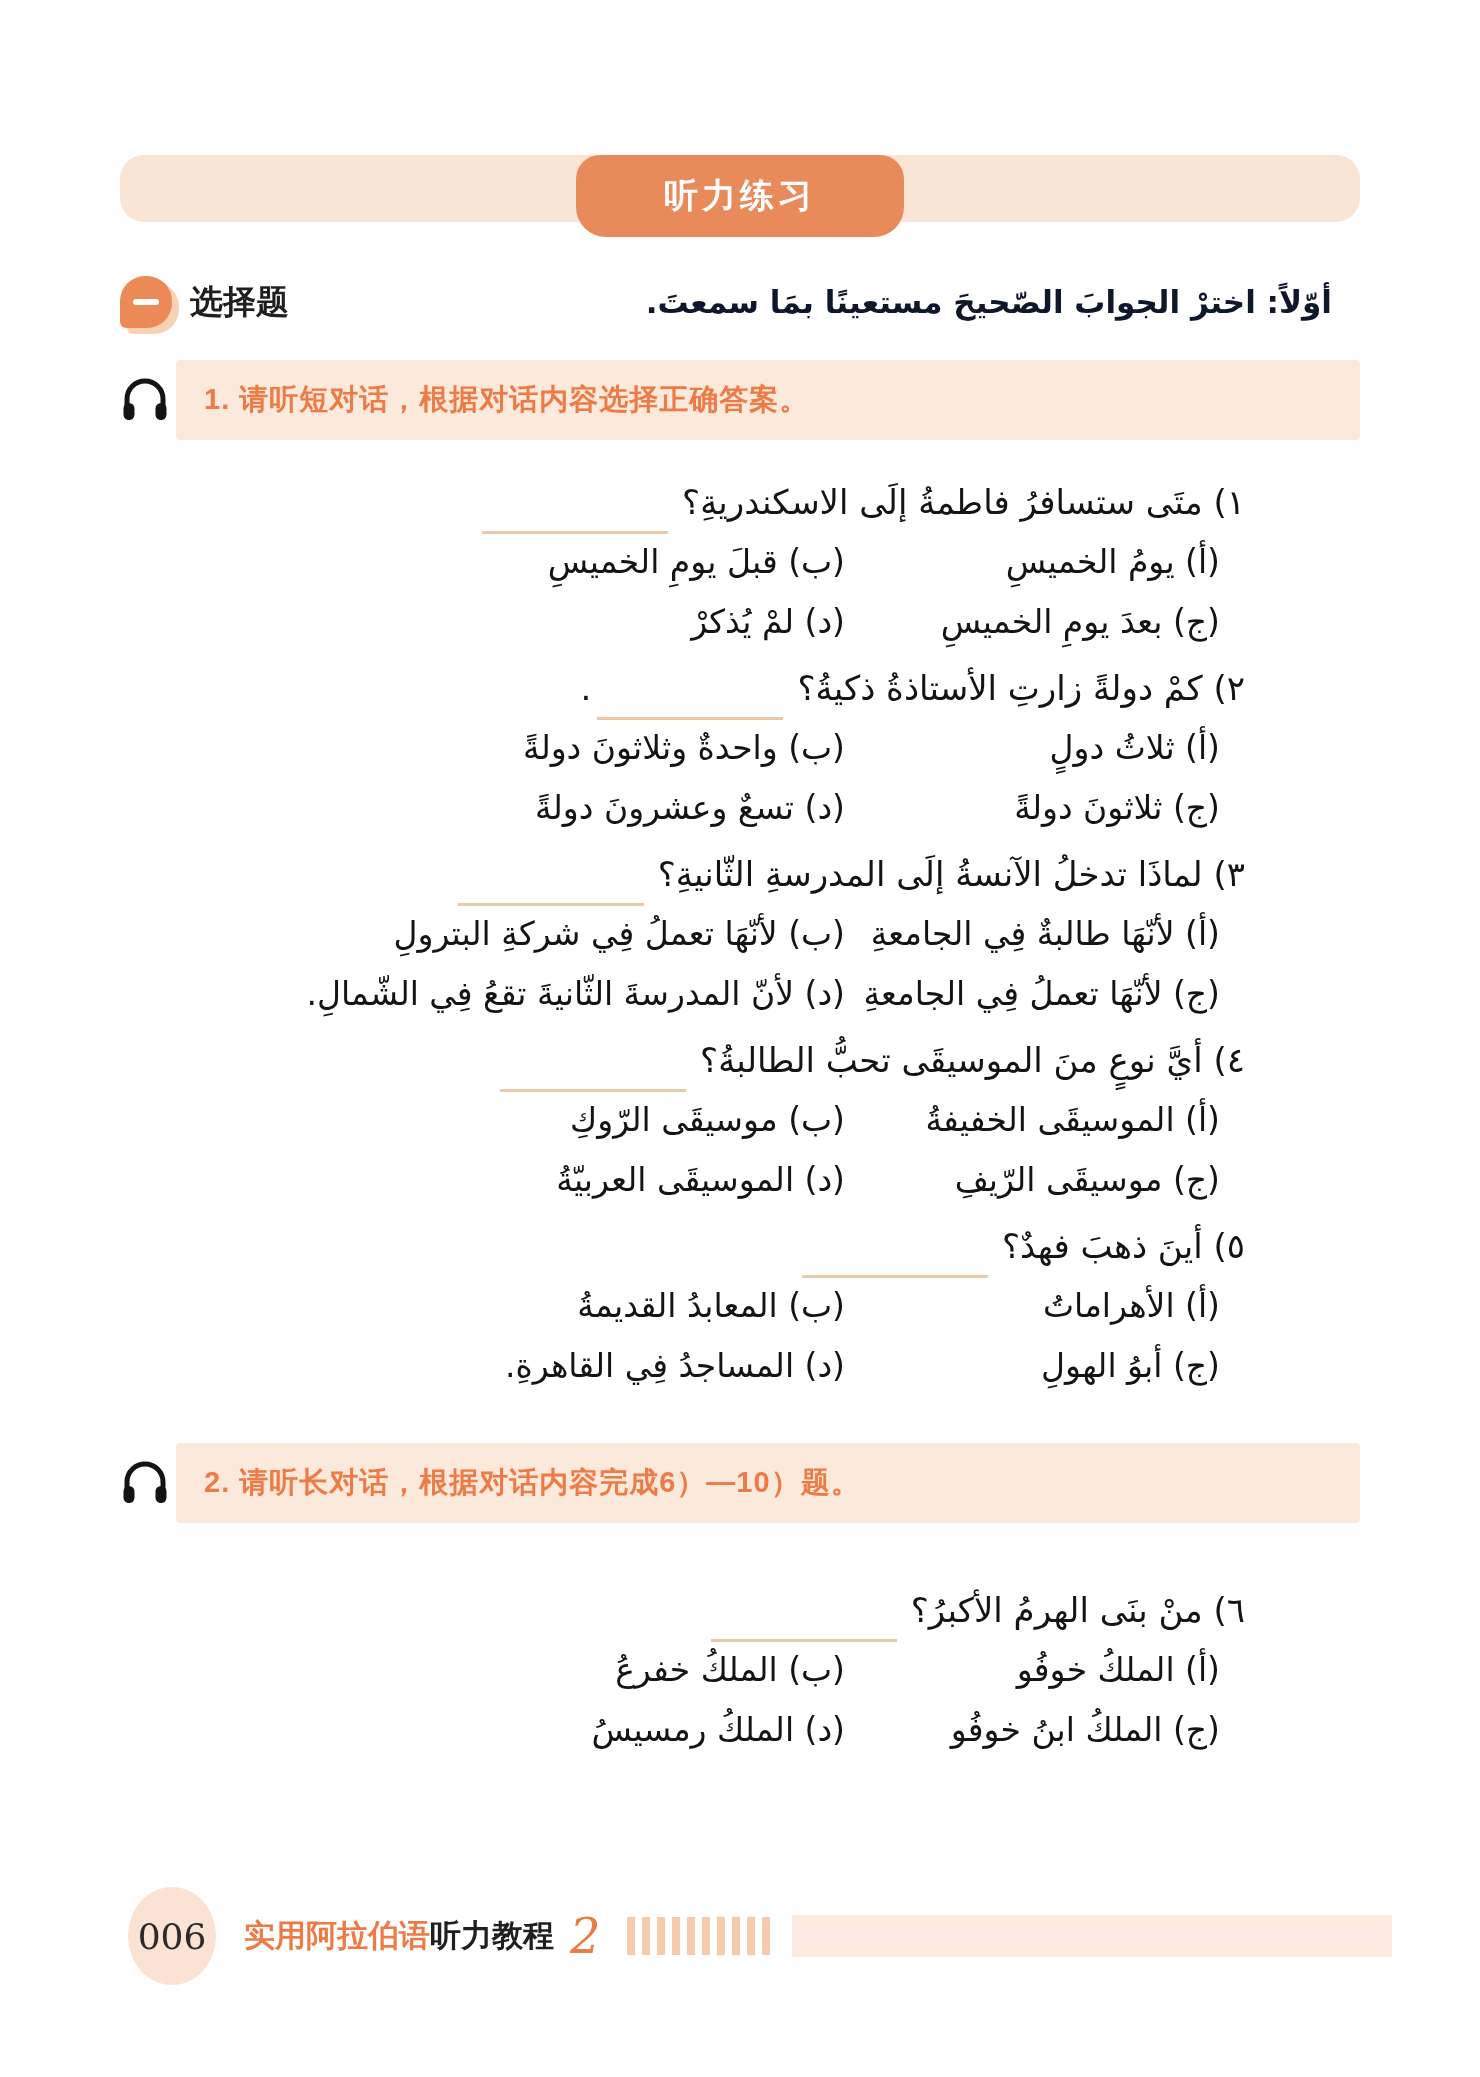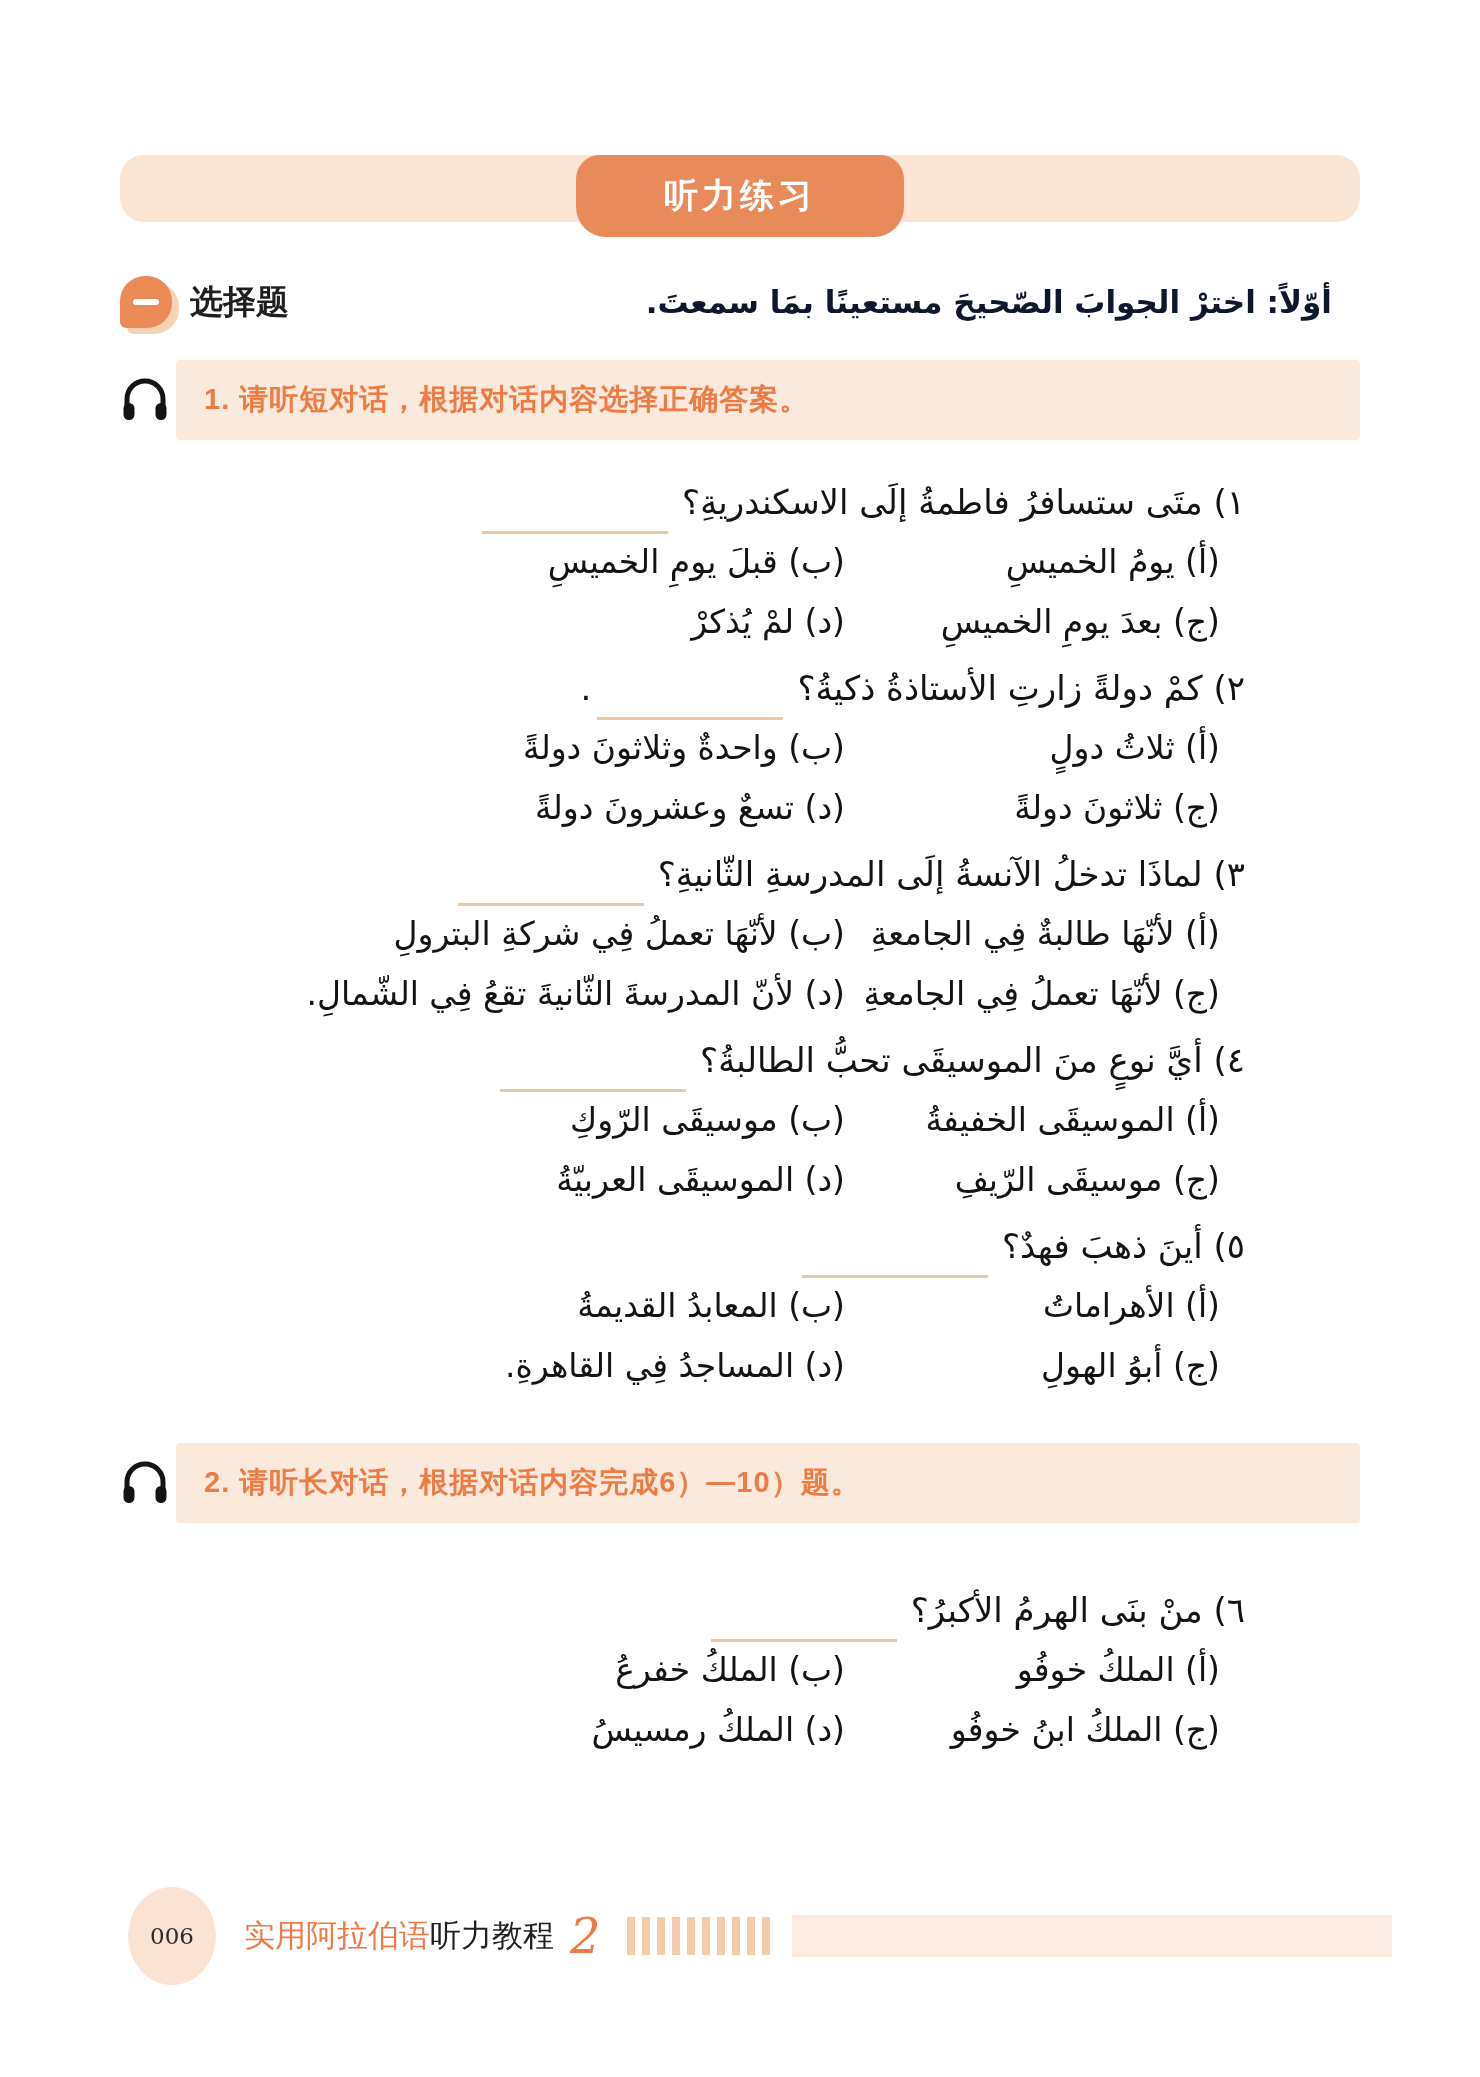--- a/index.html
+++ b/index.html
@@ -43,22 +43,22 @@
     border-bottom:3px solid #EBC9A6;transform:translateY(20px);
     margin-inline-start:14px;margin-inline-end:6px;}
   .opts{display:grid;grid-template-columns:400px auto;row-gap:8px;margin-top:8px;}
   .opt{font-size:33px;line-height:52px;text-align:start;white-space:nowrap;}
   .opt.col-a{padding-inline-start:25px;box-sizing:border-box;}
   
   .footer{position:absolute;left:128px;top:1886px;width:1264px;height:100px;
     display:flex;align-items:center;}
   .page-num{width:88px;height:98px;background:#FAE3D2;border-radius:50%;
     display:flex;align-items:center;justify-content:center;
-    font-family:"DejaVu Serif","Liberation Serif",serif;font-size:23px;color:#2b2b2b;}
-  .footer-title{margin-left:28px;font-size:31px;font-weight:normal;white-space:nowrap;}
+    font-family:"DejaVu Serif","Liberation Serif",serif;font-size:36px;color:#2b2b2b;}
+  .footer-title{margin-left:28px;font-size:31px;font-weight:bold;white-space:nowrap;}
   .footer-title .t-orange{color:#ED7B46;}
   .footer-title .t-black{color:#1f1f1f;}
   .footer-num{margin-left:16px;font-family:"DejaVu Serif","Liberation Serif",serif;
     font-style:italic;font-size:48px;color:#ED7B46;}
   .bars{display:flex;gap:7px;margin-left:26px;align-items:center;}
   .bar{width:8px;height:38px;background:#F5CBAB;}
   .footer-band{flex:1;margin-left:22px;height:42px;background:#FBEBE1;}
 </style>
 </head>
 <body>

